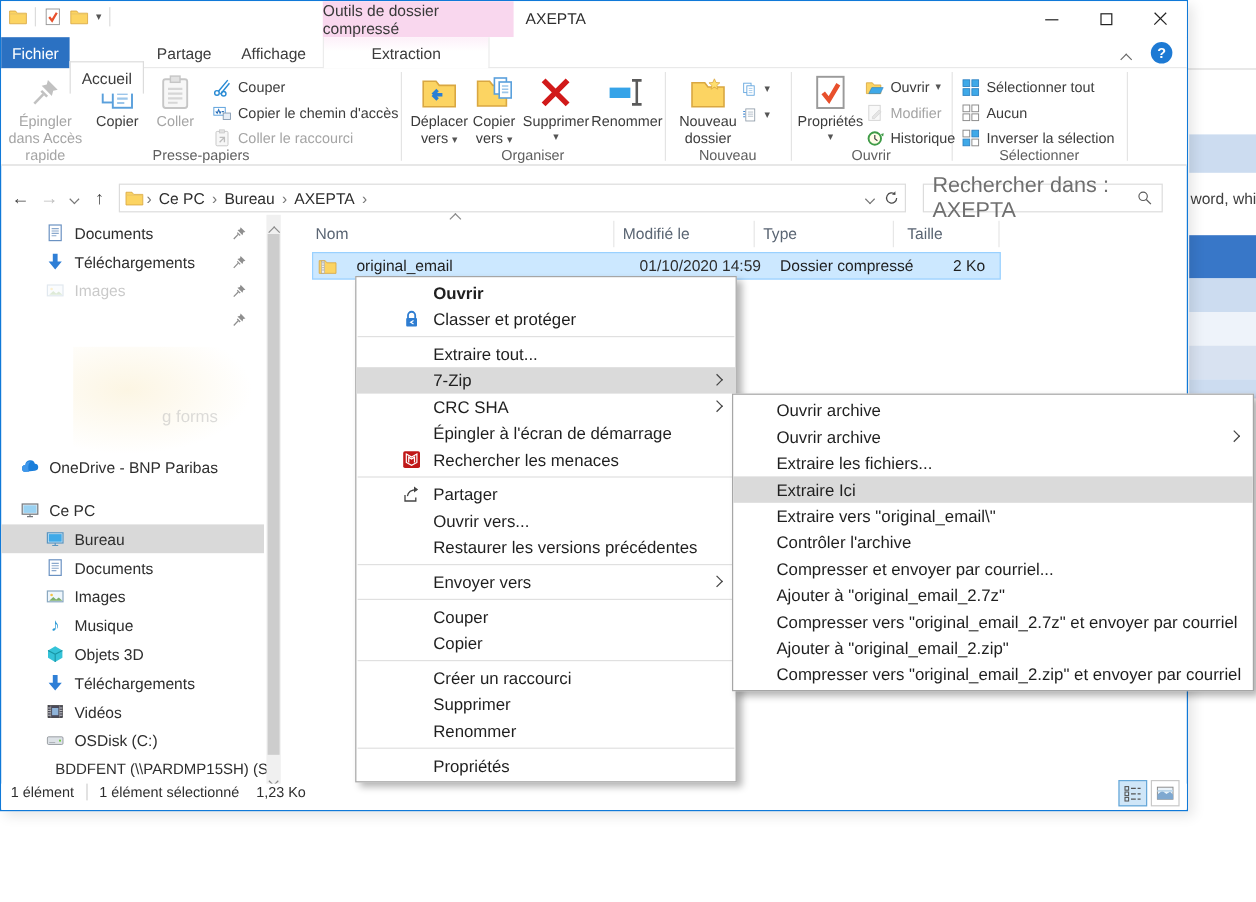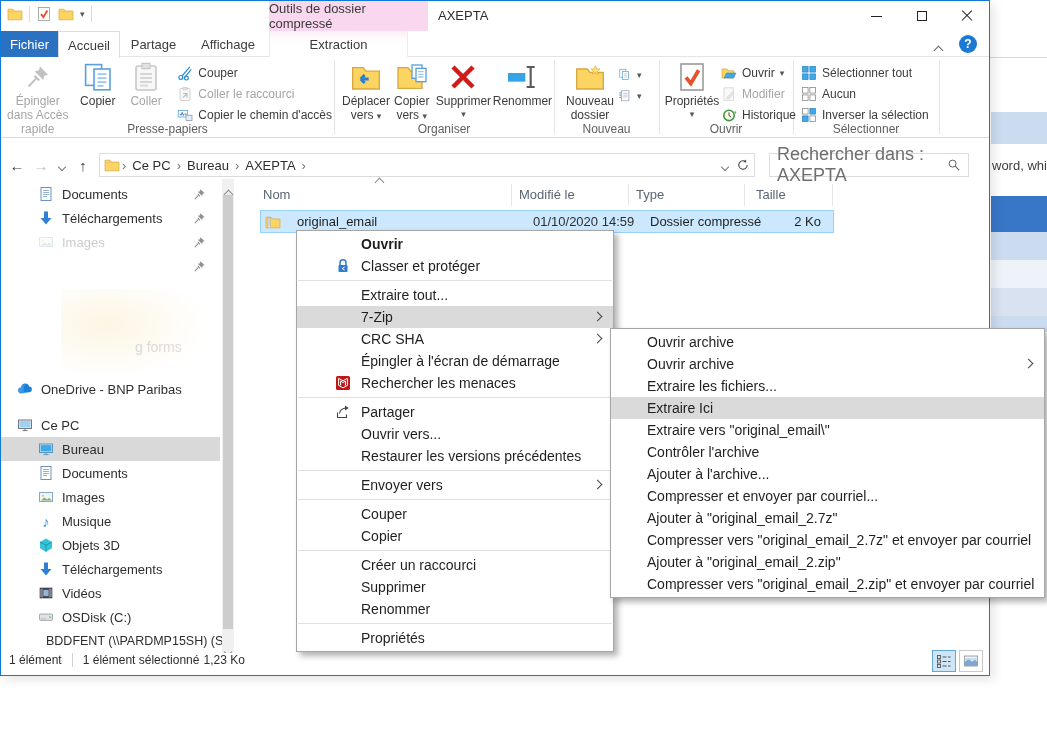--- a/index.html
+++ b/index.html
@@ -36,21 +36,21 @@
   .max-glyph { width:10px; height:10px; border:1px solid #222; }
   .x-glyph { position:relative; width:12px; height:12px; }
   .x-glyph:before,.x-glyph:after { content:""; position:absolute; left:-1px; top:5px; width:14px; height:1.4px; background:#222; }
   .x-glyph:before { transform:rotate(45deg); } .x-glyph:after { transform:rotate(-45deg); }
 
   
   .tabsrow { position:relative; height:26px; background:#fff; border-bottom:1px solid #e4e4e4; }
   .tab { position:absolute; top:0; height:26px; display:flex; align-items:center; justify-content:center;
          font-size:13px; color:#3c3c3c; }
   .tab-file { left:0; width:57px; background:#2b71c2; color:#fff; }
-  .tab-home { left:57px; width:62px; background:#fff; border:1px solid #dcdcdc; border-bottom:none; height:27px; z-index:2; }
+  .tab-home { left:57px; width:62px; background:#fff; border:1px solid #dcdcdc; border-bottom:none; height:27px; z-index:2;margin-top:20px; }
   .tab-share { left:119px; width:67px; }
   .tab-view { left:186px; width:82px; }
   .tab-extract { left:268px; width:139px; border-left:1px solid #ececec; border-right:1px solid #ececec;
                  background:linear-gradient(#fdf0f9,#ffffff 45%); }
   .ribbon-collapse { position:absolute; right:44px; top:9px; width:10px; height:6px; }
   .chev-up { width:7px; height:7px; border-left:1.4px solid #666; border-top:1.4px solid #666; transform:rotate(45deg); display:inline-block; }
   .helpbtn { position:absolute; right:12px; top:4px; width:18px; height:18px; border-radius:50%;
              background:#1d7ad4; color:#fff; font-size:12px; font-weight:bold; display:flex; align-items:center; justify-content:center; }
 
   
@@ -414,31 +414,31 @@
               </div>
             <div>Coller</div>
           </div>
           <div class="scol" style="margin-left:8px">
             <div class="sb">
               <svg class="ico16">
                   <use href="#i-scissors"></use>
                 </svg>
               <span>Couper</span>
             </div>
+            <div class="sb">
+              <svg class="ico16">
+                  <use href="#i-copypath"></use>
+                </svg>
+              <span>Copier le chemin d'accès</span>
+            </div>
             <div class="sb dis">
               <svg class="ico16">
                   <use href="#i-pasteshort"></use>
                 </svg>
               <span>Coller le raccourci</span>
-            </div>
-            <div class="sb">
-              <svg class="ico16">
-                  <use href="#i-copypath"></use>
-                </svg>
-              <span>Copier le chemin d'accès</span>
             </div>
           </div>
         </div>
         <div class="glabel">Presse-papiers</div>
       </div>
 
       <div class="rgroup" style="left:333px;width:220px">
         <div class="gbody" style="padding-left:6px">
           <div class="lb" style="width:58px">
             <div class="lic">
@@ -736,21 +736,21 @@
           <span class="fr-type">Dossier compressé</span>
           <span class="fr-size">2 Ko</span>
         </div>
       </div>
     </div>
 
     <div class="statusbar">
       <span class="st1">1 élément</span>
       <span class="stdiv"></span>
       <span>1 élément sélectionné</span>
-      <span style="margin-left:4px">1,23 Ko</span>
+      <span style="margin-left:14px">1,23 Ko</span>
       <div class="viewbtns">
         <div class="vbtn active">
           <svg class="ico16">
               <use href="#i-viewdetails"></use>
             </svg>
         </div>
         <div class="vbtn idle">
           <svg class="ico16">
               <use href="#i-viewthumb"></use>
             </svg>
@@ -845,23 +845,20 @@
     <div class="mi hl">
         <span>Extraire Ici</span>
       </div>
     <div class="mi">
         <span>Extraire vers "original_email\"</span>
       </div>
     <div class="mi">
         <span>Contrôler l'archive</span>
       </div>
     <div class="mi">
-        <span>Ajouter à l'archive...</span>
-      </div>
-    <div class="mi">
         <span>Compresser et envoyer par courriel...</span>
       </div>
     <div class="mi">
         <span>Ajouter à "original_email_2.7z"</span>
       </div>
     <div class="mi">
         <span>Compresser vers "original_email_2.7z" et envoyer par courriel</span>
       </div>
     <div class="mi">
         <span>Ajouter à "original_email_2.zip"</span>

